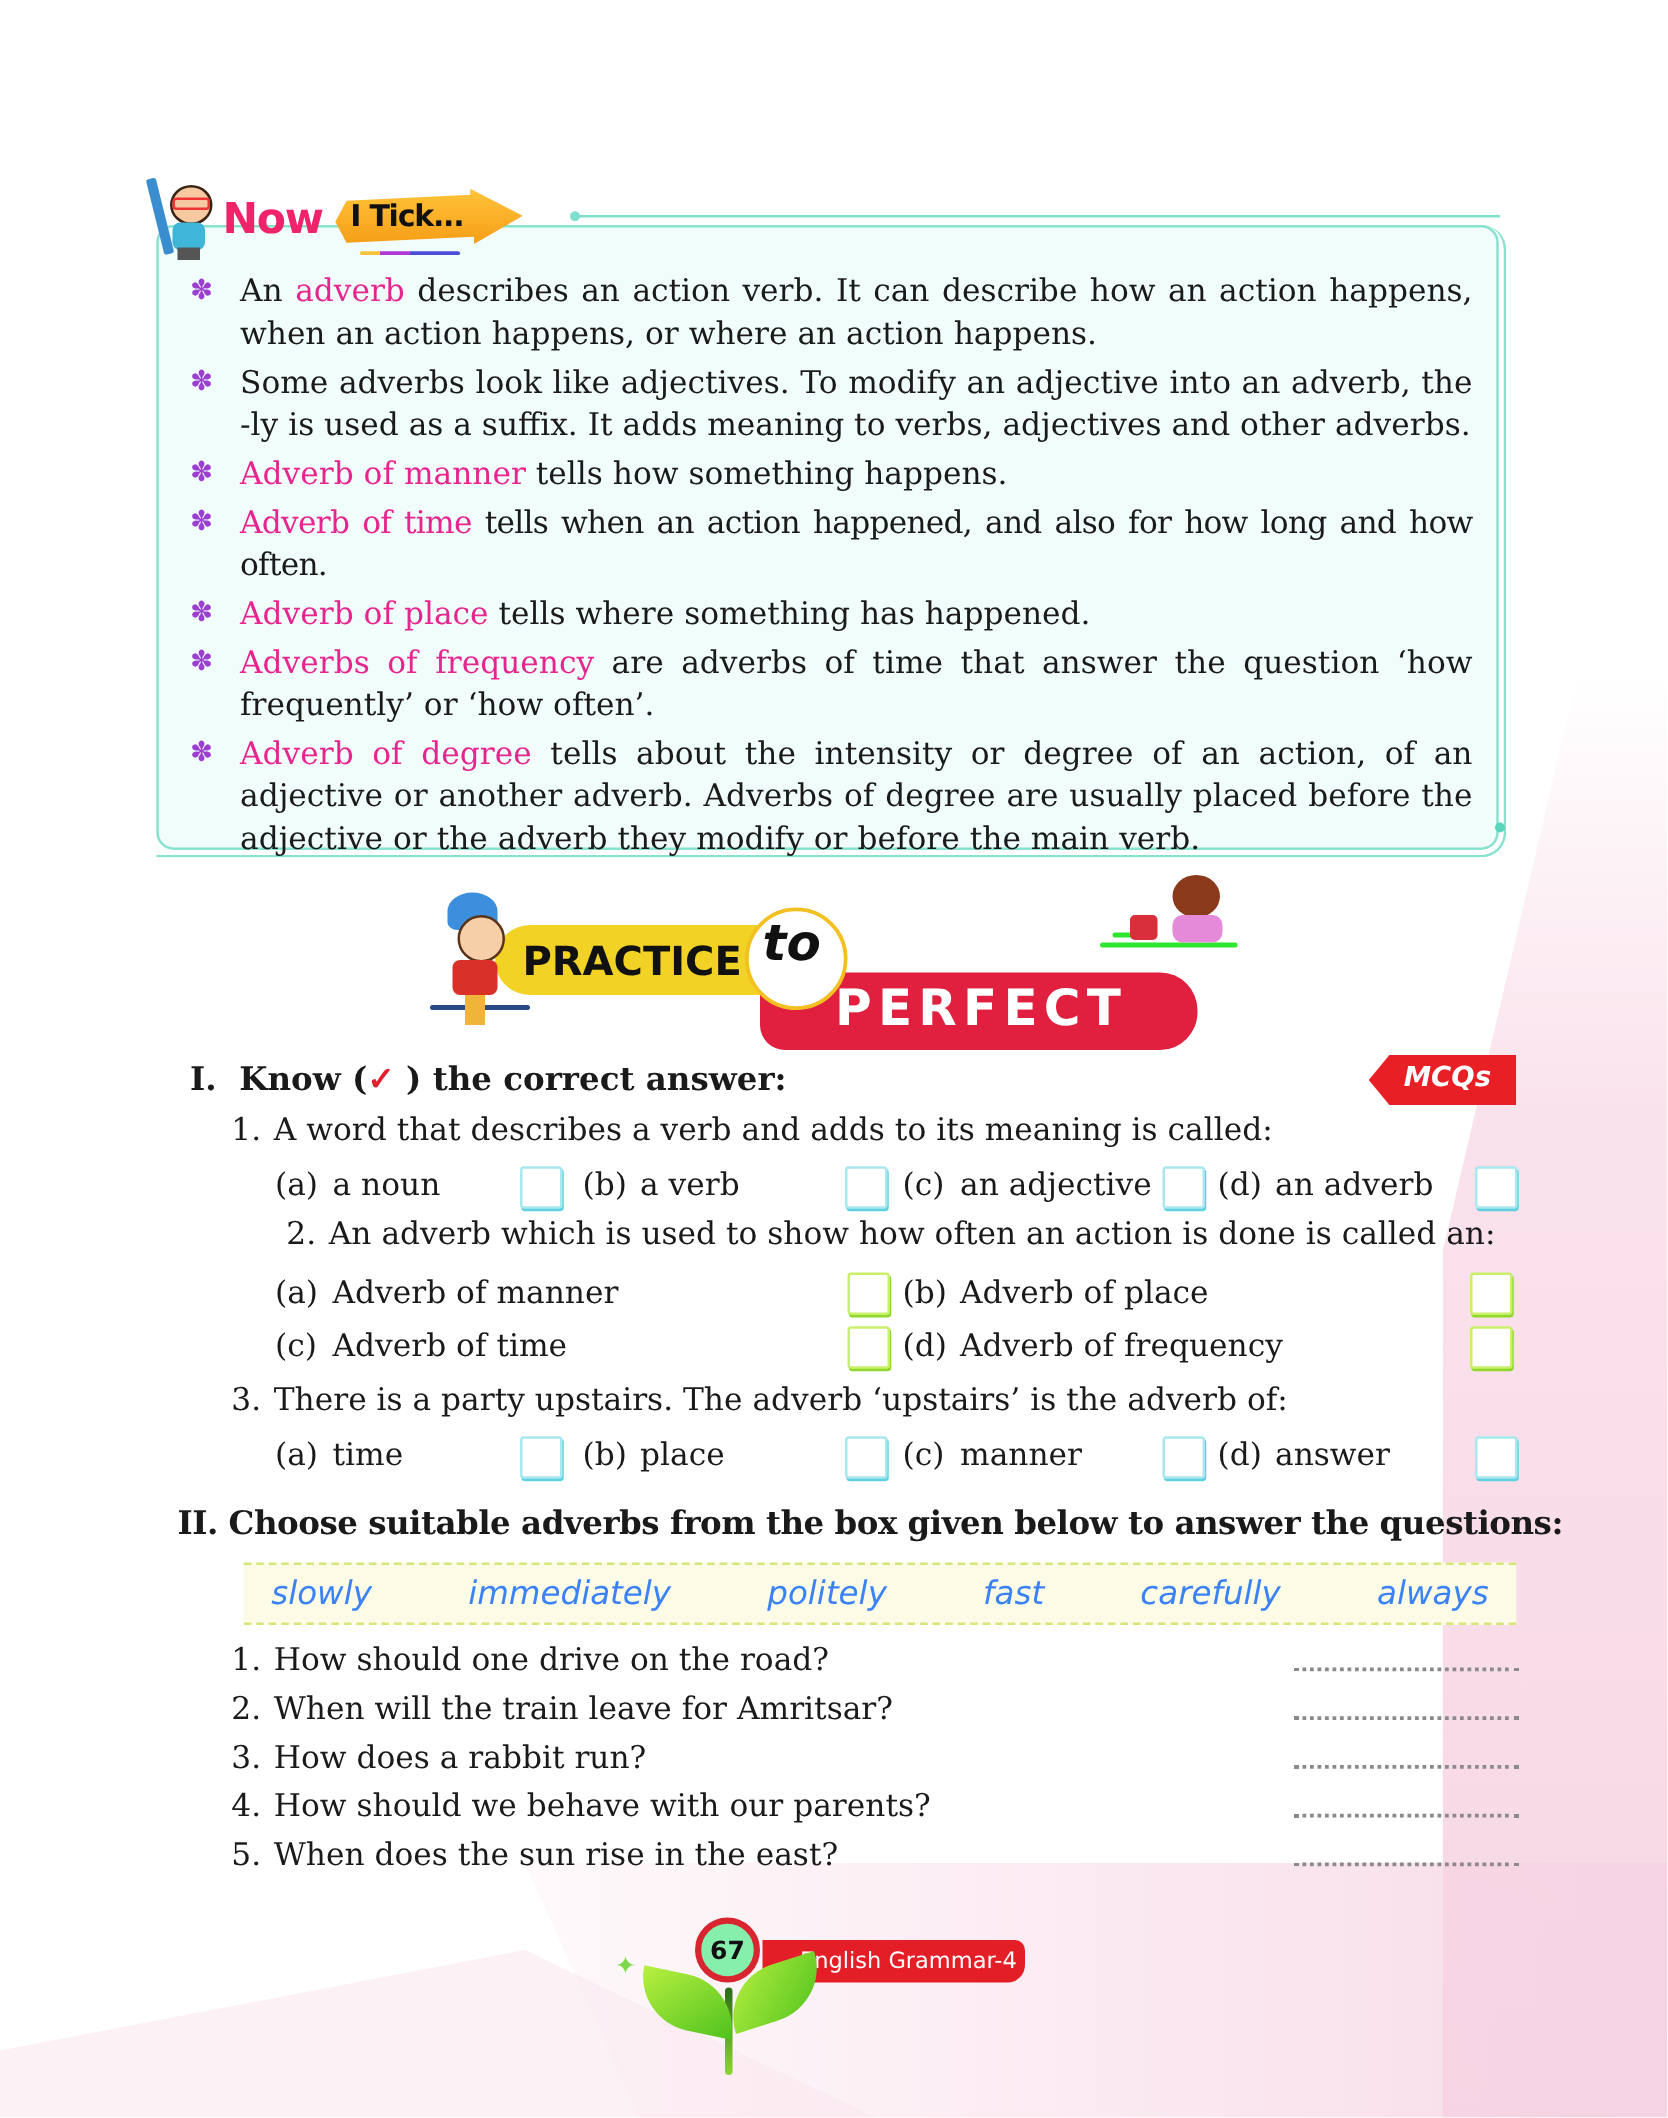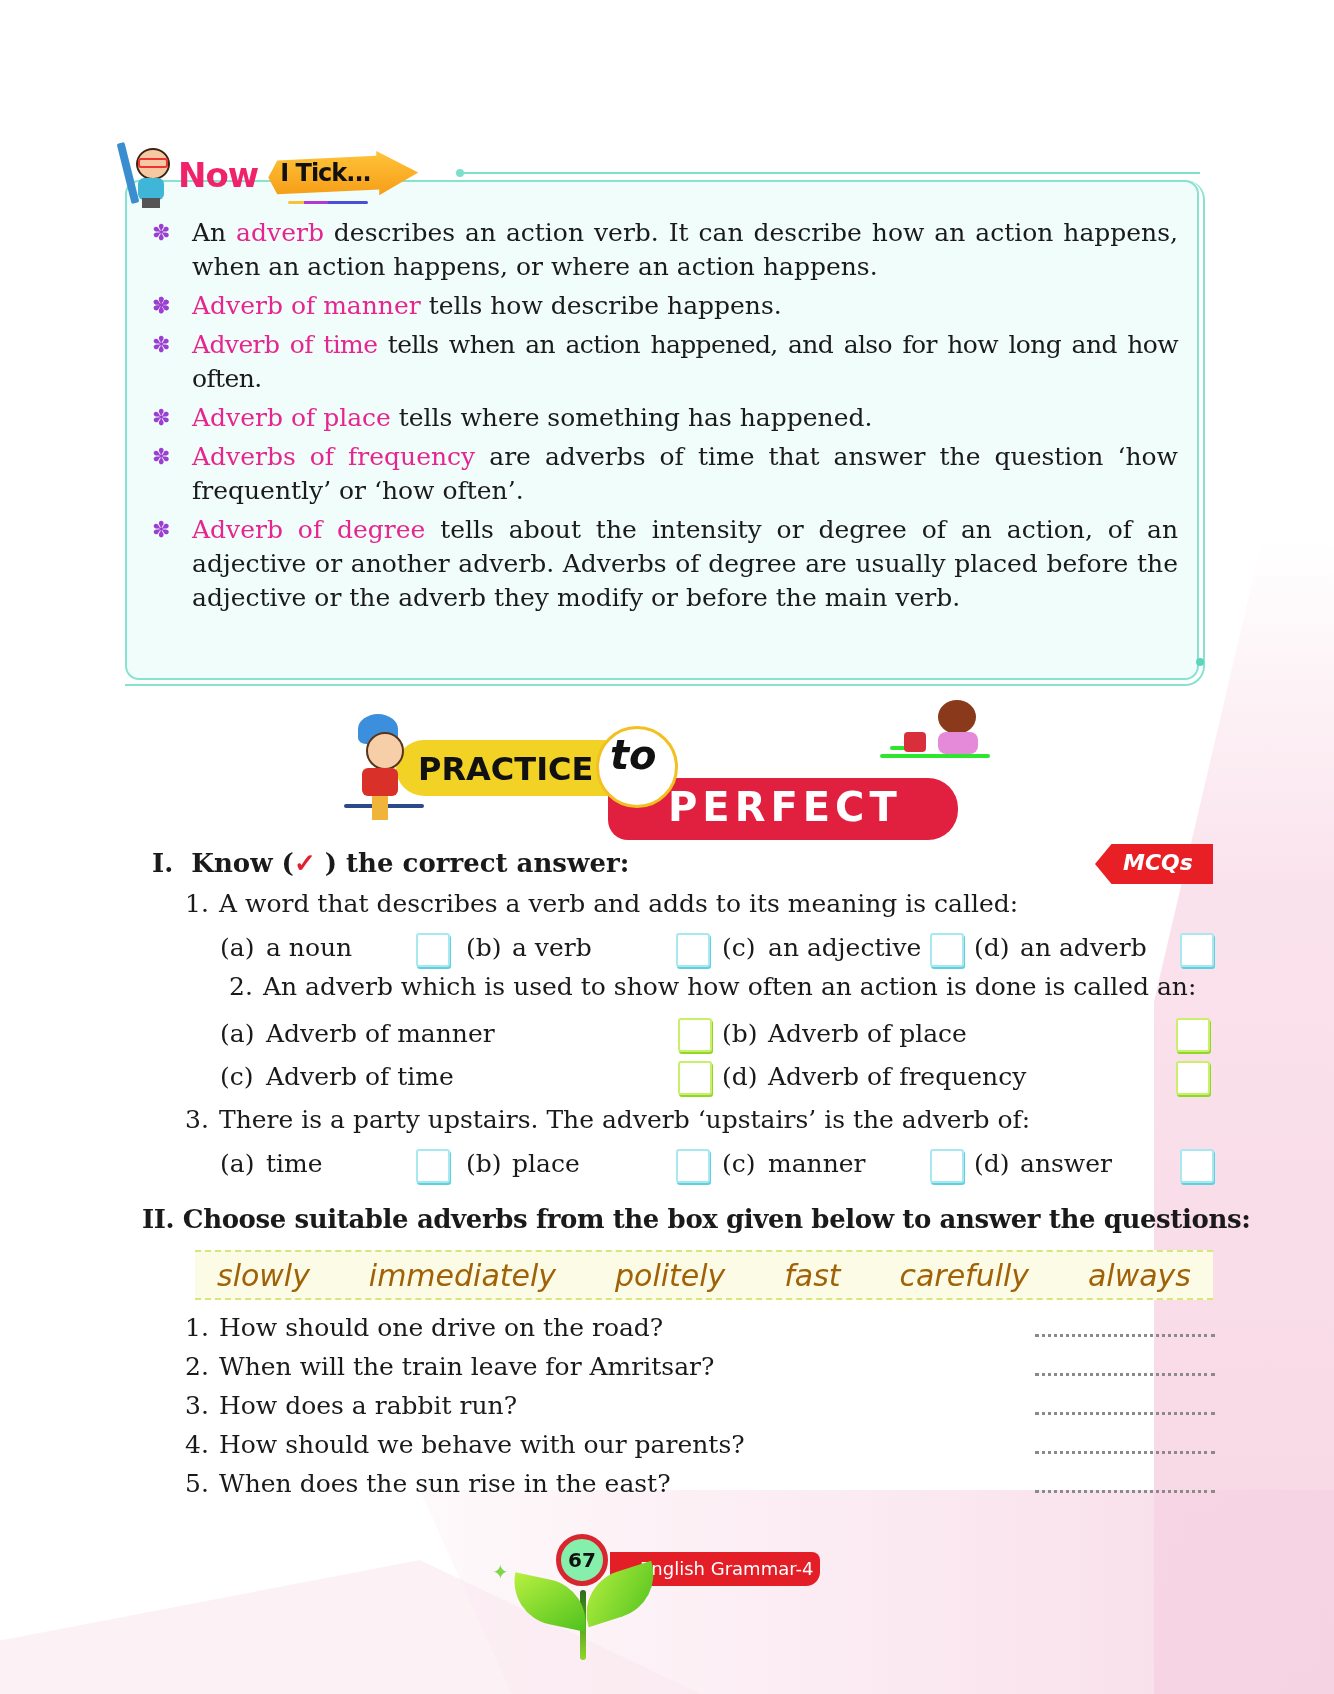--- a/index.html
+++ b/index.html
@@ -63,21 +63,21 @@
   .q{position:absolute;font-size:25px;line-height:32px;}
   .q .num{display:inline-block;width:34px;}
   .opt{position:absolute;font-size:25px;line-height:32px;}
   .opt .lbl{display:inline-block;width:46px;}
   .box{position:absolute;width:30px;height:30px;border:2px solid #a8e8f0;border-radius:3px;background:#fff;box-shadow:1px 2px 0 #5fd0e0;}
   .box.green{border-color:#c9f06a;box-shadow:1px 2px 0 #8fd82a;}
 
   
   .sec-ii{left:142px;top:1204px;}
   .adv-box{position:absolute;left:195px;top:1250px;width:1018px;height:50px;background:#fbfbe6;border-top:2px dashed #d7e67a;border-bottom:2px dashed #d7e67a;display:flex;align-items:center;justify-content:space-between;padding:0 22px;box-sizing:border-box;}
-  .adv-box span{font-family:"DejaVu Sans","Liberation Sans",sans-serif;font-style:italic;font-size:30px;color:#a16207;}
+  .adv-box span{font-family:"DejaVu Sans","Liberation Sans",sans-serif;font-style:italic;font-size:26px;color:#3b82f6;}
   .answer-line{position:absolute;left:1035px;width:180px;border-bottom:3px dotted #8a8a8a;height:0;}
 
   
   .footer{position:absolute;left:480px;top:1530px;width:360px;height:130px;}
   .f-stem{position:absolute;left:100px;top:60px;width:6px;height:70px;background:linear-gradient(#2c6b1a,#8ed62c);border-radius:3px;}
   .f-leaf-l{position:absolute;left:30px;top:50px;width:80px;height:44px;background:linear-gradient(135deg,#b9f040,#4fc21e);border-radius:0 60px 0 60px;transform:rotate(12deg);}
   .f-leaf-r{position:absolute;left:100px;top:42px;width:80px;height:44px;background:linear-gradient(135deg,#b9f040,#4fc21e);border-radius:60px 0 60px 0;transform:rotate(-18deg);}
   .f-ribbon{position:absolute;left:130px;top:22px;width:210px;height:34px;background:#e41e26;border-radius:0 8px 14px 0;}
   .f-ribbon span{position:absolute;left:30px;top:6px;color:#fff;font-family:"DejaVu Sans","Liberation Sans",sans-serif;font-size:18px;}
   .f-circle{position:absolute;left:76px;top:4px;width:52px;height:52px;border-radius:50%;background:#86efac;border:5px solid #d92530;box-sizing:border-box;display:flex;align-items:center;justify-content:center;}
@@ -107,22 +107,22 @@
   <span class="nik-now">Now</span>
   <div class="nik-arrow">
     <div class="shape"></div>
     <span class="label">I Tick...</span>
     <div class="underline"></div>
   </div>
 </div>
 
 <ul class="nik-list">
   <li><span class="bullet">✽</span><span>An </span><span class="pink">adverb</span><span> describes an action verb. It can describe how an action happens, when an action happens, or where an action happens.</span></li>
-  <li><span class="bullet">✽</span></li>
-  <li><span class="bullet">✽</span><span class="pink">Adverb of manner</span><span> tells how describe happens.</span></li>
+  <li><span class="bullet">✽</span><span>Some adverbs look like adjectives. To modify an adjective into an adverb, the -ly is used as a suffix. It adds meaning to verbs, adjectives and other adverbs.</span></li>
+  <li><span class="bullet">✽</span><span class="pink">Adverb of manner</span><span> tells how something happens.</span></li>
   <li style="letter-spacing:-0.6px;"><span class="bullet">✽</span><span class="pink">Adverb of time</span><span> tells when an action happened, and also for how long and how often.</span></li>
   <li><span class="bullet">✽</span><span class="pink">Adverb of place</span><span> tells where something has happened.</span></li>
   <li><span class="bullet">✽</span><span class="pink">Adverbs of frequency</span><span> are adverbs of time that answer the question ‘how frequently’ or ‘how often’.</span></li>
   <li><span class="bullet">✽</span><span class="pink">Adverb of degree</span><span> tells about the intensity or degree of an action, of an adjective or another adverb. Adverbs of degree are usually placed before the adjective or the adverb they modify or before the main verb.</span></li>
 </ul>
 
 <div class="practice">
   <div class="pr-yellow"></div>
   <div class="pr-red"></div>
   <span class="pr-practice">PRACTICE</span>

